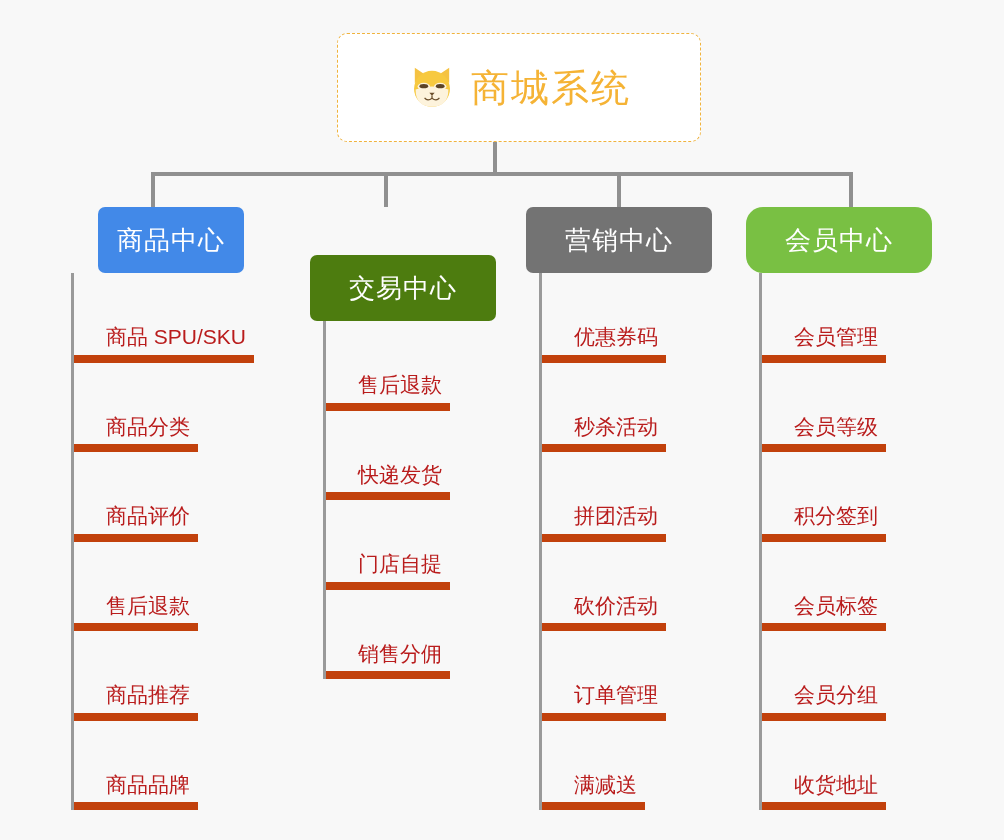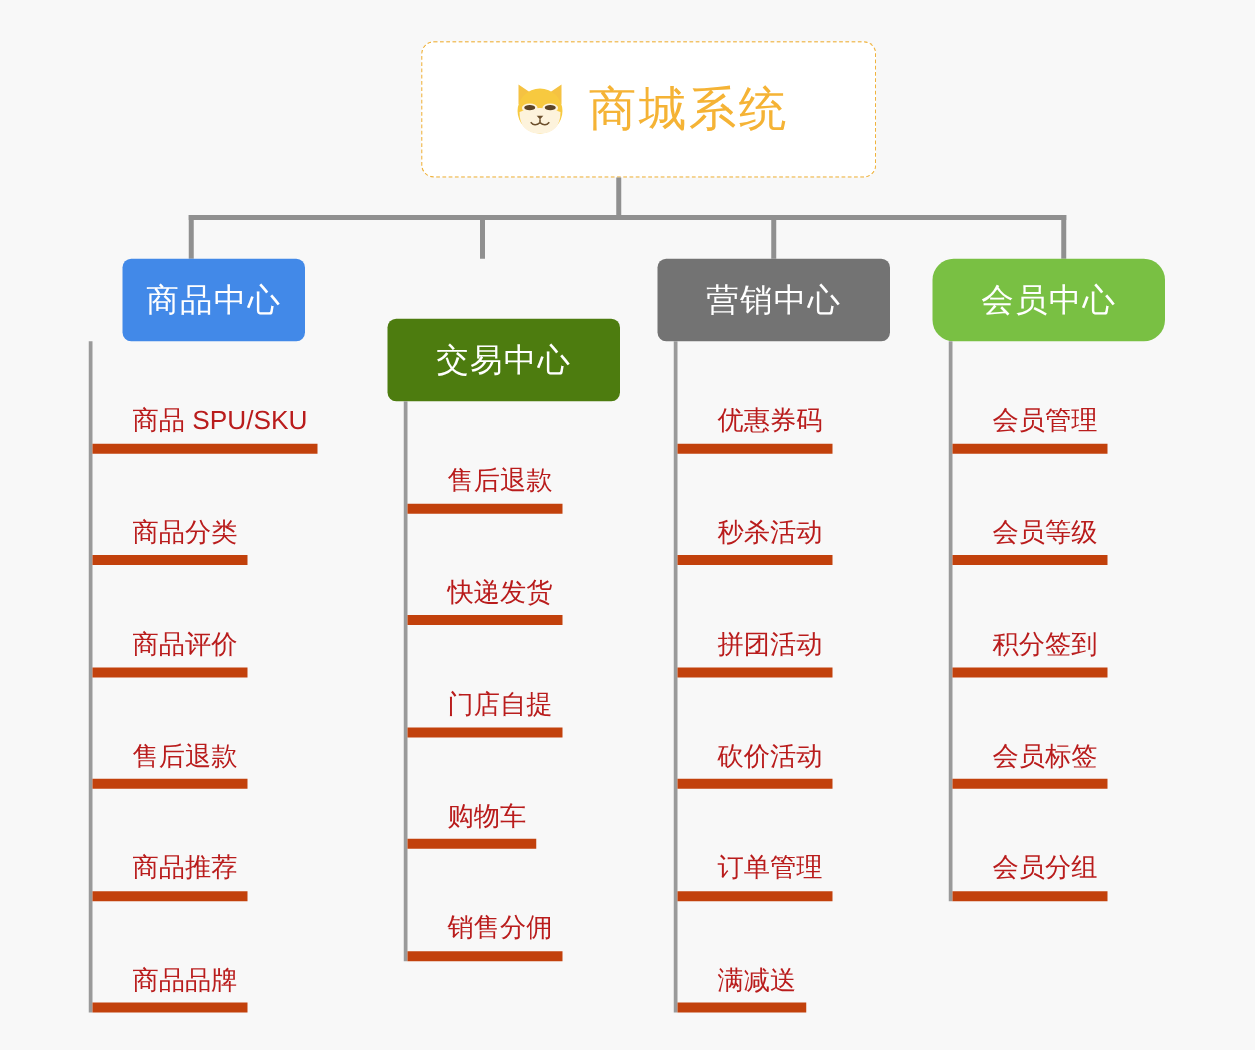--- a/index.html
+++ b/index.html
@@ -188,23 +188,20 @@
       <div class="leaf-item">
           <span class="leaf-label">售后退款</span>
         </div>
       <div class="leaf-item">
           <span class="leaf-label">快递发货</span>
         </div>
       <div class="leaf-item">
           <span class="leaf-label">门店自提</span>
         </div>
       <div class="leaf-item">
-          <span class="leaf-label">购物车</span>
-        </div>
-      <div class="leaf-item">
           <span class="leaf-label">销售分佣</span>
         </div>
     </div>
   </div>
 
   <div class="branch" style="left:526px">
     <div class="branch-header" style="background: #737373;">
       <span>营销中心</span>
     </div>
     <div class="leaf-list">
@@ -242,16 +239,19 @@
         </div>
       <div class="leaf-item">
           <span class="leaf-label">积分签到</span>
         </div>
       <div class="leaf-item">
           <span class="leaf-label">会员标签</span>
         </div>
       <div class="leaf-item">
           <span class="leaf-label">会员分组</span>
         </div>
+      <div class="leaf-item">
+          <span class="leaf-label">收货地址</span>
+        </div>
     </div>
   </div>
 
 </div>
 
 </body></html>

